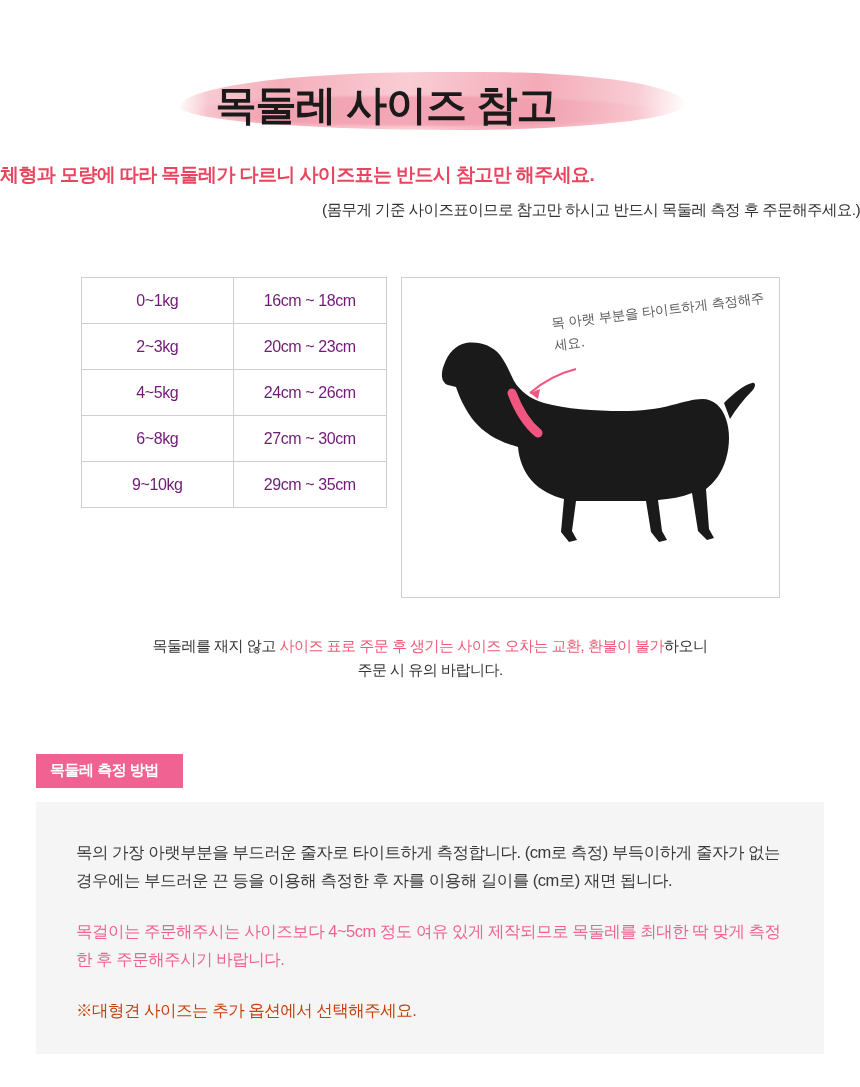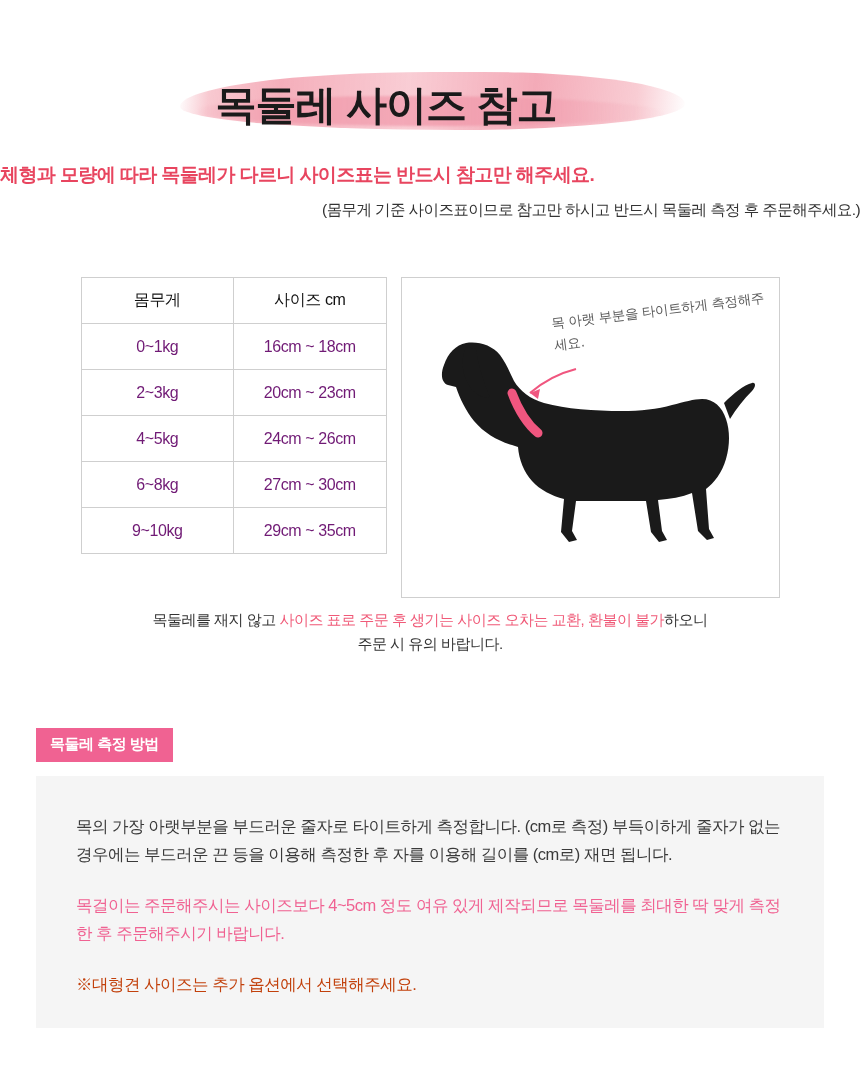--- a/index.html
+++ b/index.html
@@ -137,37 +137,37 @@
   }
   .dog-svg {
     position: absolute;
     left: 24px;
     top: 55px;
   }
 
   
   .caption {
     text-align: center;
-    margin-top: 10px;
+    margin-top: 36px;
     font-size: 15px;
     color: #333;
     letter-spacing: -0.5px;
     line-height: 1.6;
   }
   .caption .hl { color: #f05a78; }
 
   
   .tag {
     margin: 72px 0 0 36px;
     display: inline-block;
     background: #f06292;
     color: #ffffff;
     font-size: 15px;
     font-weight: bold;
-    padding: 7px 14px 8px 14px;
+    padding: 7px 24px 8px 14px;
     letter-spacing: -0.5px;
   }
   .gray-panel {
     margin-top: 14px;
     margin-left: 36px;
     width: 788px;
     min-height: 230px;
     background: #f5f5f5;
     box-sizing: border-box;
     padding: 36px 40px 30px 40px;
@@ -201,24 +201,20 @@
 </div>
 
 <div class="sub-red">체형과 모량에 따라 목둘레가 다르니 사이즈표는 반드시 참고만 해주세요.</div>
 <div class="sub-black">(몸무게 기준 사이즈표이므로 참고만 하시고 반드시 목둘레 측정 후 주문해주세요.)</div>
 
 
 <div class="content">
 
   <table class="size-table">
     <tbody>
-        <tr class="head">
-      <td>몸무게</td>
-      <td>사이즈 cm</td>
-    </tr>
     <tr>
       <td>0~1kg</td>
       <td>16cm ~ 18cm</td>
     </tr>
     <tr>
       <td>2~3kg</td>
       <td>20cm ~ 23cm</td>
     </tr>
     <tr>
       <td>4~5kg</td>

